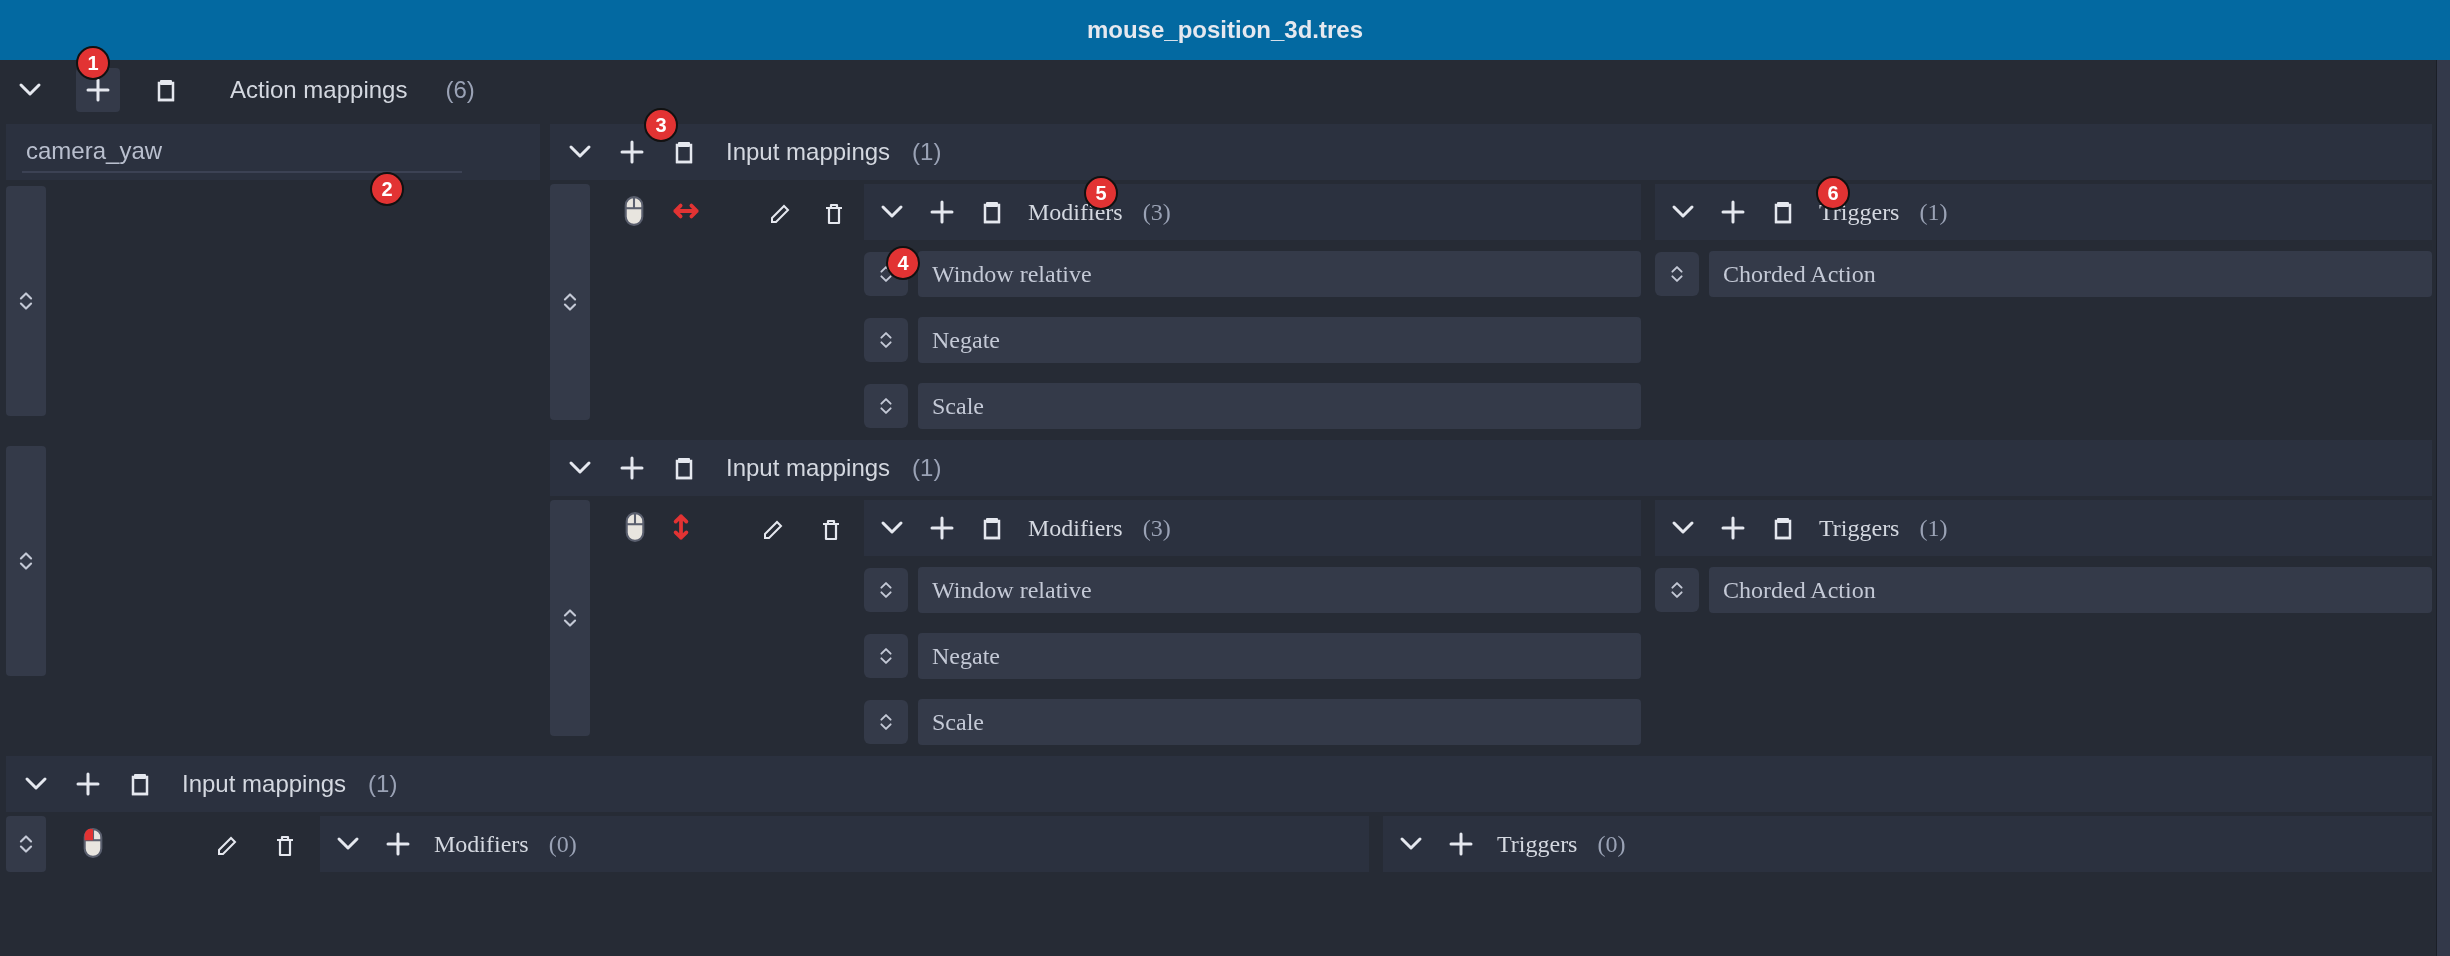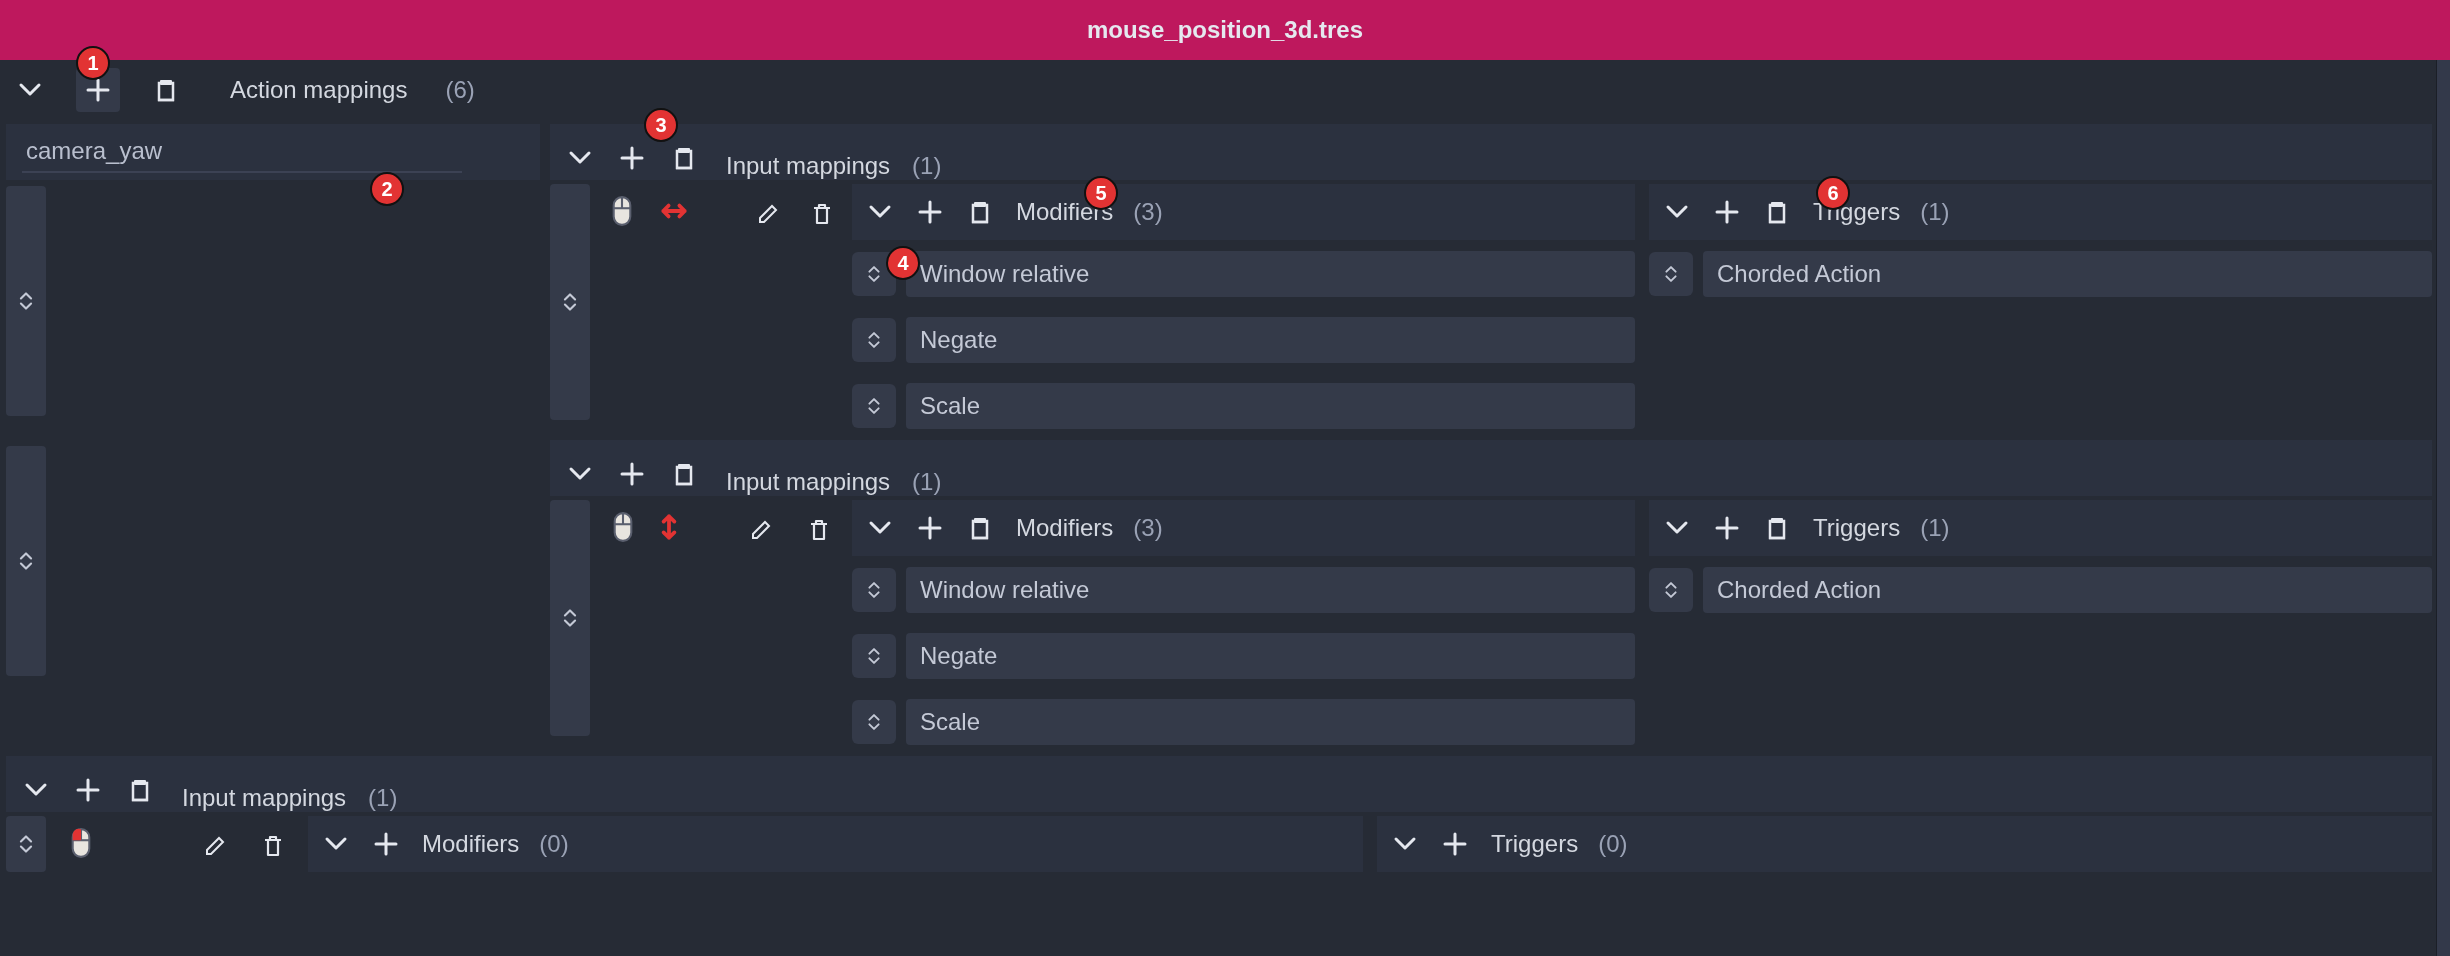--- a/index.html
+++ b/index.html
@@ -10,21 +10,21 @@
     font-family: -apple-system, BlinkMacSystemFont, "Segoe UI", sans-serif;
     color: #d4d8e0;
     font-size: 24px;
     overflow: hidden;
   }
   .title-bar {
     height: 60px;
     display: flex;
     align-items: center;
     justify-content: center;
-    background: #be185d;
+    background: #0369a1;
     font-weight: 700;
     color: #e5e8ef;
   }
   .panel {
     background: #262b35;
     width: 100%;
     height: calc(956px - 60px);
     position: relative;
   }
   .scrollbar-right {
@@ -158,29 +158,30 @@
   }
   .action-right {
     flex: 1;
     display:flex;
     flex-direction: column;
     padding-right: 18px;
   }
   .input-header {
     height: 56px;
     background: #2b313f;
-    display:flex; align-items:flex-end;
+    display:flex; align-items:center;
     padding: 0 8px;
     gap: 8px;
   }
   .input-body {
     display:flex;
     align-items:center;
-    gap: 14px;
+    gap: 26px;
     margin-top: 4px;
+    font-family: Liberation Serif, serif;
   }
   .input-icon-col {
     width: 238px;
     min-width: 238px;
     display:flex;
     flex-direction: column;
   }
   .input-icon-row {
     height: 60px;
     display:flex;

